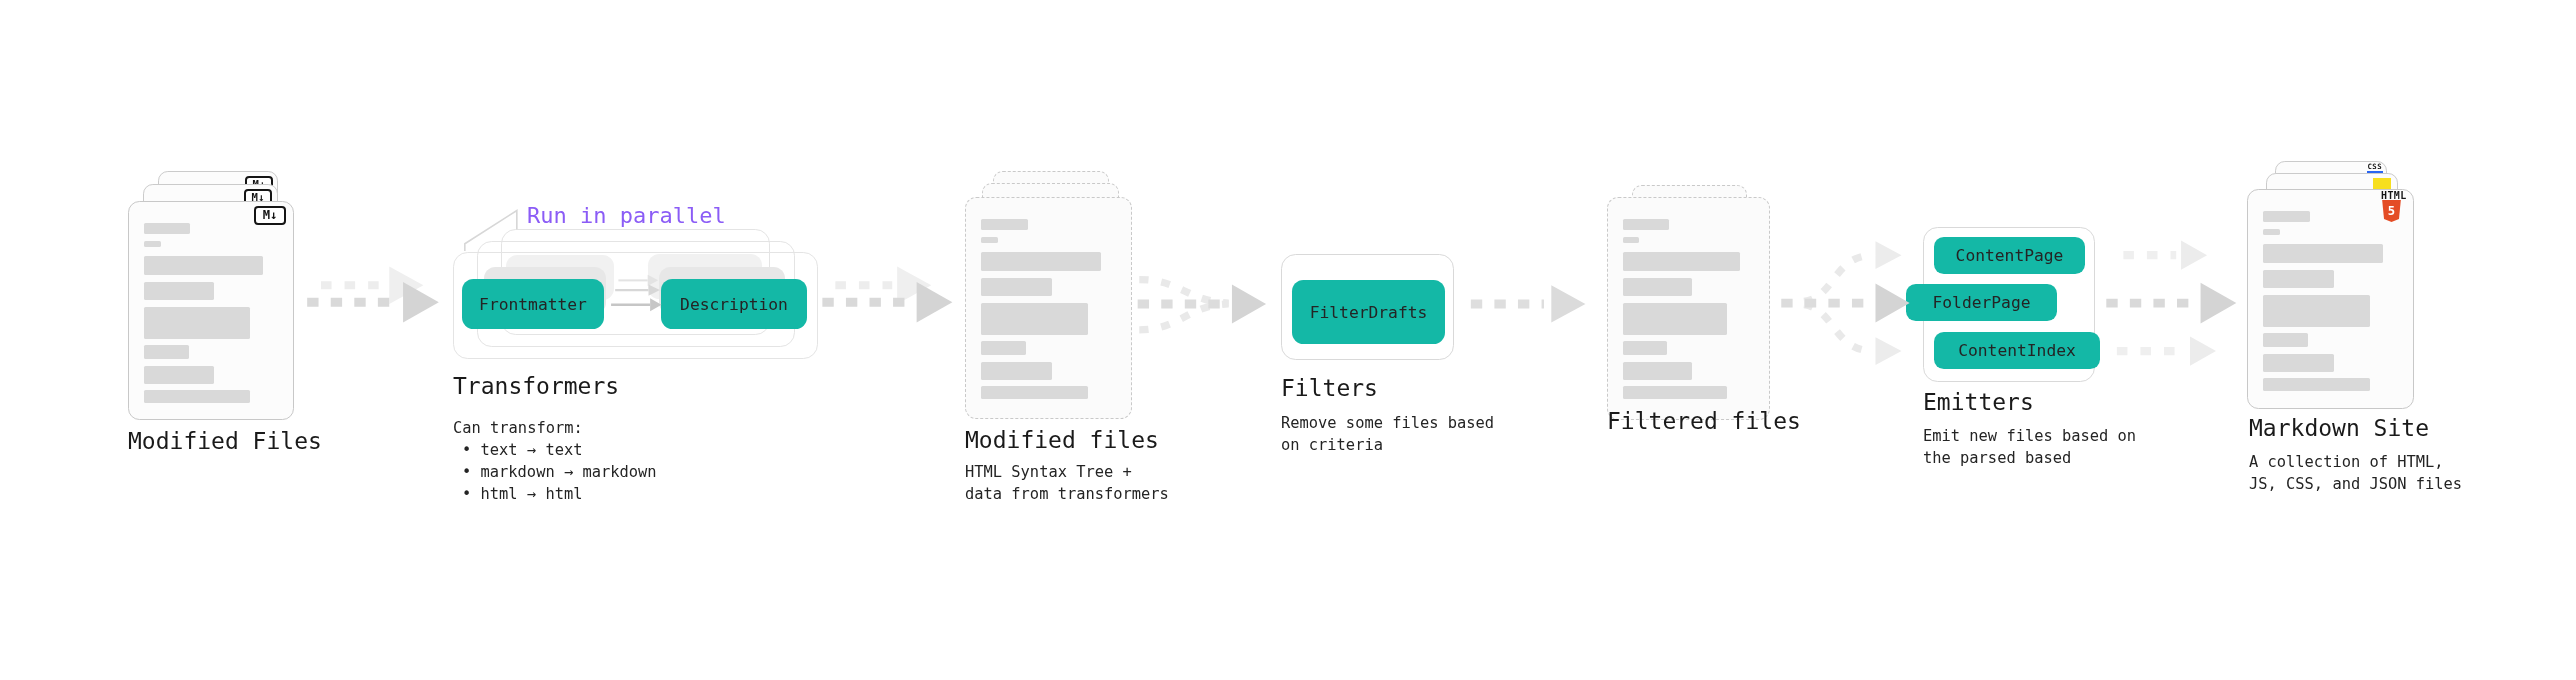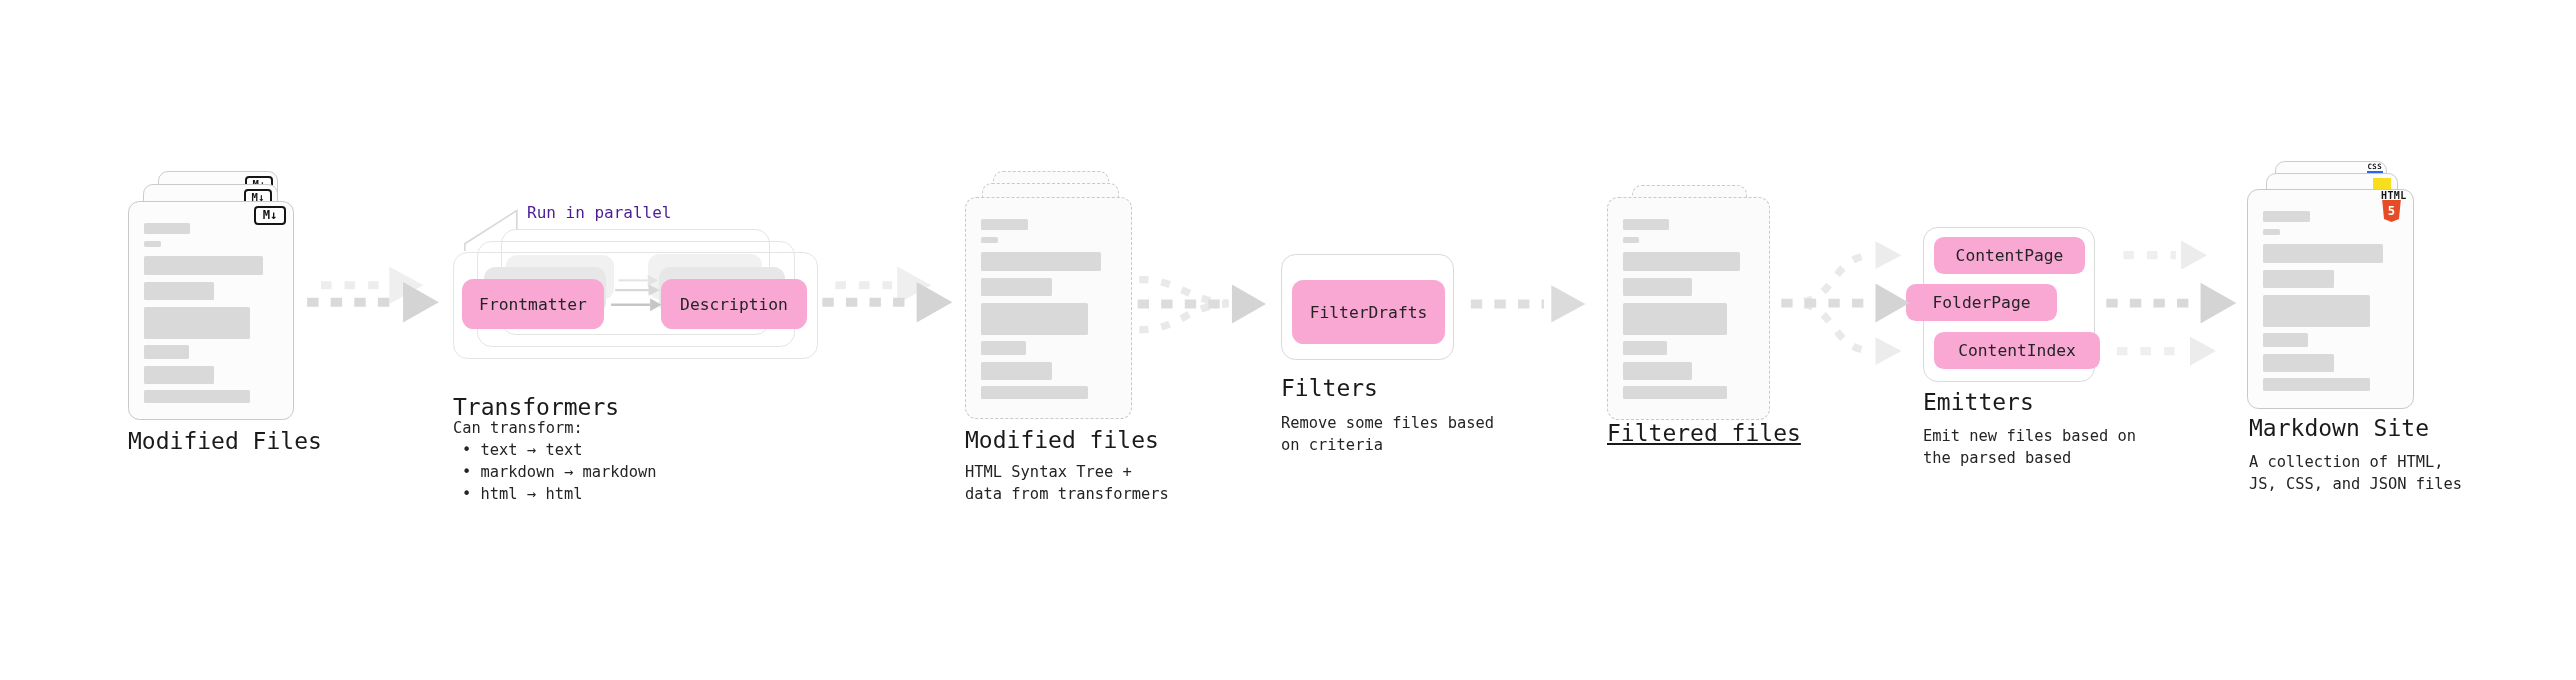--- a/index.html
+++ b/index.html
@@ -30,35 +30,35 @@
   .md-badge{position:absolute;background:#ffffff;border:2.4px solid #151515;border-radius:4.1px;
        color:#151515;font-weight:bold;display:flex;align-items:center;justify-content:center;
        box-sizing:border-box;}
   .md-badge.lg{width:32px;height:18.7px;font-size:12.2px;}
   .md-badge.sm{width:28px;height:16.3px;font-size:10.6px;border-width:2px;}
 
   
   .t-container{position:absolute;border:1.6px solid #e4e4e4;border-radius:14.6px;box-sizing:border-box;}
 
   
-  .chip{position:absolute;background:#f9a8d4;border-radius:11.4px;display:flex;align-items:center;
+  .chip{position:absolute;background:#14b8a6;border-radius:11.4px;display:flex;align-items:center;
        justify-content:center;font-size:16.3px;color:#242424;white-space:nowrap;}
   .chip.g2{background:#e7e7e7;}
   .chip.g3{background:#f1f1f1;}
   .chip.emitter{border-radius:9.8px;}
 
   
   .panel{position:absolute;border:1.6px solid #d9d9d9;border-radius:14.6px;background:#ffffff;
        box-sizing:border-box;}
 
   
   .stage-label{position:absolute;font-size:23px;color:#1a1a1a;white-space:nowrap;font-weight:500;}
   .stage-desc{position:absolute;font-size:15.4px;line-height:22px;color:#242424;white-space:nowrap;}
   .stage-desc .indent{padding-left:9px;}
-  .annotation{position:absolute;font-size:16px;color:#4c1d95;white-space:nowrap;}
+  .annotation{position:absolute;font-size:22px;color:#8b5cf6;white-space:nowrap;}
 
   
   .css-icon{position:absolute;width:19.5px;text-align:center;}
   .css-icon .css-word{font-size:7.3px;font-weight:bold;color:#151515;line-height:7.3px;letter-spacing:0.4px;}
   .css-icon .css-bar{width:16.3px;height:3.3px;background:#2965f1;margin:0.8px auto 0 auto;}
   .js-icon{position:absolute;width:18px;height:10.6px;background:#f7df1e;}
   .html5-icon{position:absolute;width:21px;text-align:center;}
   .html5-icon .html-word{font-size:10px;font-weight:bold;color:#151515;line-height:8.1px;letter-spacing:0.4px;}
   .html5-icon .shield{width:18.7px;height:22px;margin:0 auto;background:#e44d26;
        clip-path:polygon(0 0,100% 0,90% 86%,50% 100%,10% 86%);
@@ -98,21 +98,21 @@
 
     <div class="chip g3" style="left:506px;top:255px;width:108px;height:45px;"></div>
     <div class="chip g2" style="left:484px;top:267px;width:122px;height:47px;"></div>
     <div class="chip" style="left:462px;top:279px;width:142px;height:50px;">Frontmatter</div>
 
     <div class="chip g3" style="left:648px;top:254px;width:114px;height:45px;"></div>
     <div class="chip g2" style="left:659px;top:267px;width:126px;height:47px;"></div>
     <div class="chip" style="left:661px;top:279px;width:146px;height:50px;">Description</div>
 
     <div class="annotation" style="left:527px;top:203px;">Run in parallel</div>
-    <div class="stage-label" style="left:453px;top:373px;margin-top:21px;">Transformers</div>
+    <div class="stage-label" style="left:453px;top:373px;">Transformers</div>
     <div class="stage-desc" style="left:453px;top:417px;">
       <div>Can transform:</div>
       <div class="indent">• text → text</div>
       <div class="indent">• markdown → markdown</div>
       <div class="indent">• html → html</div>
     </div>
   </div>
 
   <div>
     <div class="ghost dashed" style="left:993px;top:171px;width:116px;height:47px;"></div>
@@ -149,21 +149,21 @@
     <div class="doc dashed" style="left:1607px;top:197px;width:163px;height:223px;">
         <div class="bar b1"></div>
         <div class="bar b2"></div>
         <div class="bar b3"></div>
         <div class="bar b4"></div>
         <div class="bar b5"></div>
         <div class="bar b6"></div>
         <div class="bar b7"></div>
         <div class="bar b8"></div>
       </div>
-    <div class="stage-label" style="left:1607px;top:420px;text-decoration:underline;">Filtered files</div>
+    <div class="stage-label" style="left:1607px;top:408px;">Filtered files</div>
   </div>
 
   <div>
     <div class="panel" style="left:1923px;top:227px;width:172px;height:155px;"></div>
     <div class="chip emitter" style="left:1934px;top:237px;width:151px;height:37px;">ContentPage</div>
     <div class="chip emitter" style="left:1906px;top:284px;width:151px;height:37px;">FolderPage</div>
     <div class="chip emitter" style="left:1934px;top:332px;width:166px;height:37px;">ContentIndex</div>
     <div class="stage-label" style="left:1923px;top:389px;">Emitters</div>
     <div class="stage-desc" style="left:1923px;top:425px;">
       <div>Emit new files based on</div>

